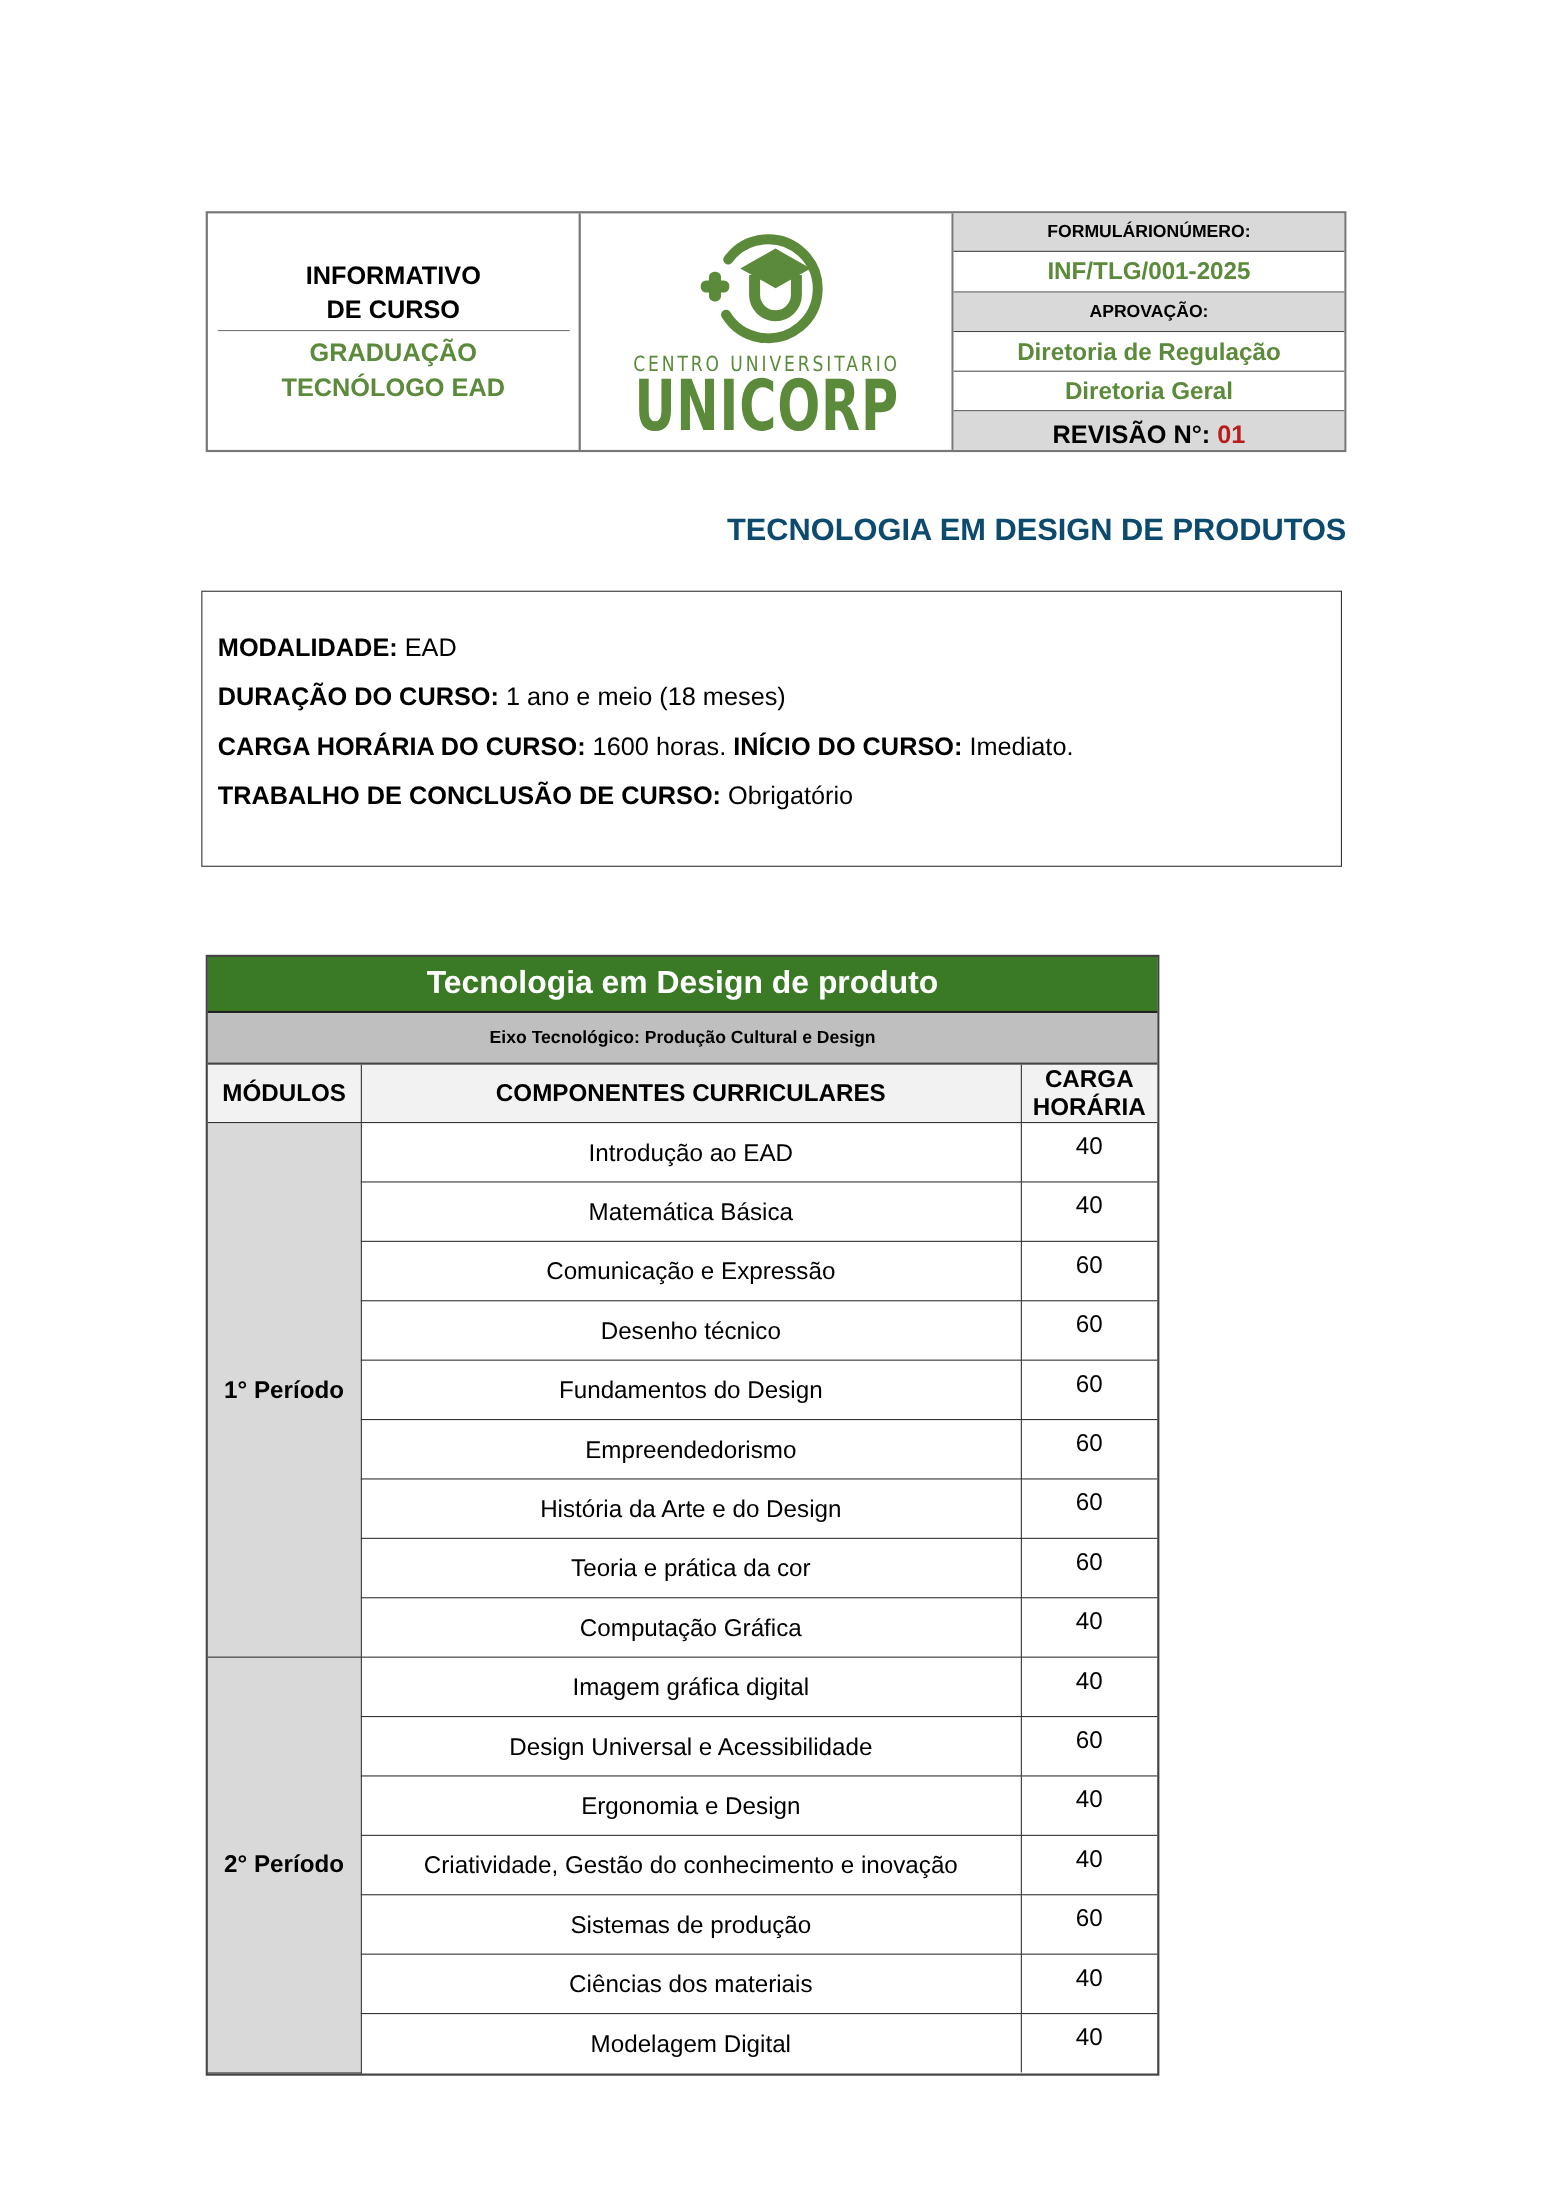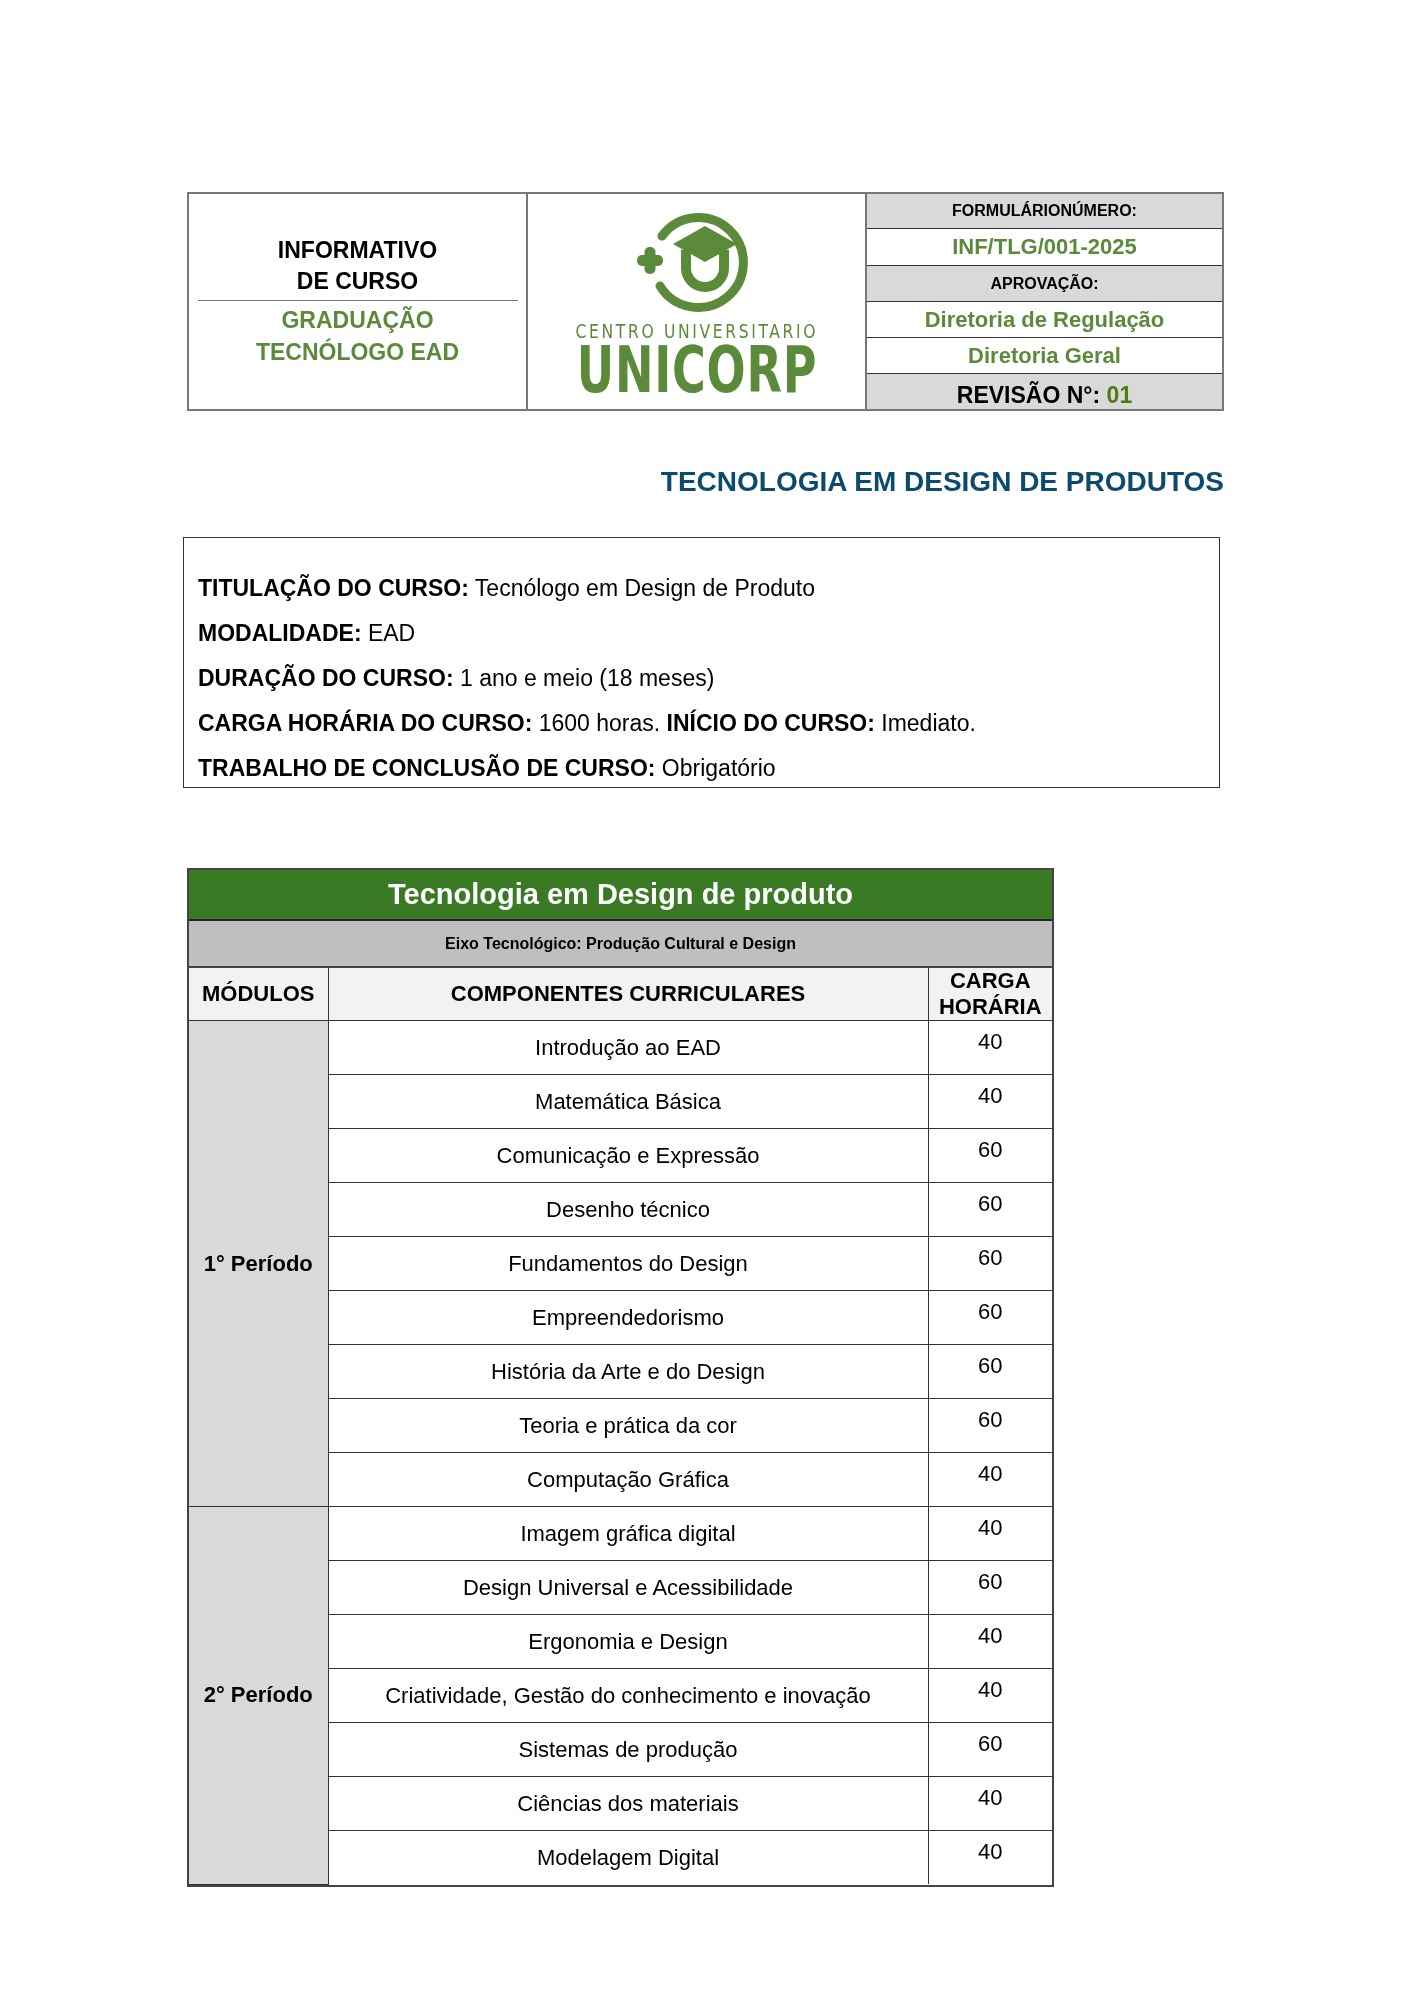--- a/index.html
+++ b/index.html
@@ -1,18 +1,18 @@
 <!DOCTYPE html>
 <html><head>
 <meta charset="utf-8">
 <style>
   html, body { margin: 0; padding: 0; background: #ffffff; }
   body { width: 1414px; height: 2000px; position: relative; font-family: "Liberation Sans", "DejaVu Sans", sans-serif; color: #000; }
 
-  .green { color: #4d7c0f; }
+  .green { color: #b91c1c; }
 
   
   #header { position: absolute; left: 187px; top: 192px; width: 1037px; height: 219px; border: 2px solid #777; box-sizing: border-box; display: flex; }
   #hdr-left { width: 339px; border-right: 2px solid #777; box-sizing: border-box; display: flex; flex-direction: column; justify-content: center; align-items: center; text-align: center; }
   #hdr-left .title { font-weight: bold; font-size: 23px; line-height: 31px; }
   #hdr-left .rule { width: 320px; height: 0; border-top: 1.5px solid #777; margin: 3px 0 3px 0; }
   #hdr-left .sub { font-weight: bold; font-size: 23px; line-height: 32px; color: #5b8a3a; }
 
   #hdr-logo { width: 339px; border-right: 2px solid #777; box-sizing: border-box; display: flex; flex-direction: column; align-items: center; justify-content: flex-start; padding-top: 12px; }
   #logo-svg { width: 130px; height: 112px; }
@@ -85,21 +85,20 @@
     <div class="row val" style="height:36px;">Diretoria Geral</div>
     <div class="row rev" style="flex:1;">
       <span>REVISÃO N°:</span>&nbsp;<span class="green">01</span>
     </div>
   </div>
 </div>
 
 <div id="course-title">TECNOLOGIA EM DESIGN DE PRODUTOS</div>
 
 <div id="info-box">
-  <div class="line"><b>TITULAÇÃO DO CURSO:</b><span> Tecnólogo em Design de Produto</span></div>
   <div class="line"><b>MODALIDADE:</b><span> EAD</span></div>
   <div class="line"><b>DURAÇÃO DO CURSO:</b><span> 1 ano e meio (18 meses)</span></div>
   <div class="line"><b>CARGA HORÁRIA DO CURSO:</b><span> 1600 horas. </span><b>INÍCIO DO CURSO:</b><span> Imediato.</span></div>
   <div class="line"><b>TRABALHO DE CONCLUSÃO DE CURSO:</b><span> Obrigatório</span></div>
 </div>
 
 <div id="curr">
   <div class="banner">Tecnologia em Design de produto</div>
   <div class="axis">Eixo Tecnológico: Produção Cultural e Design</div>
   <table>

